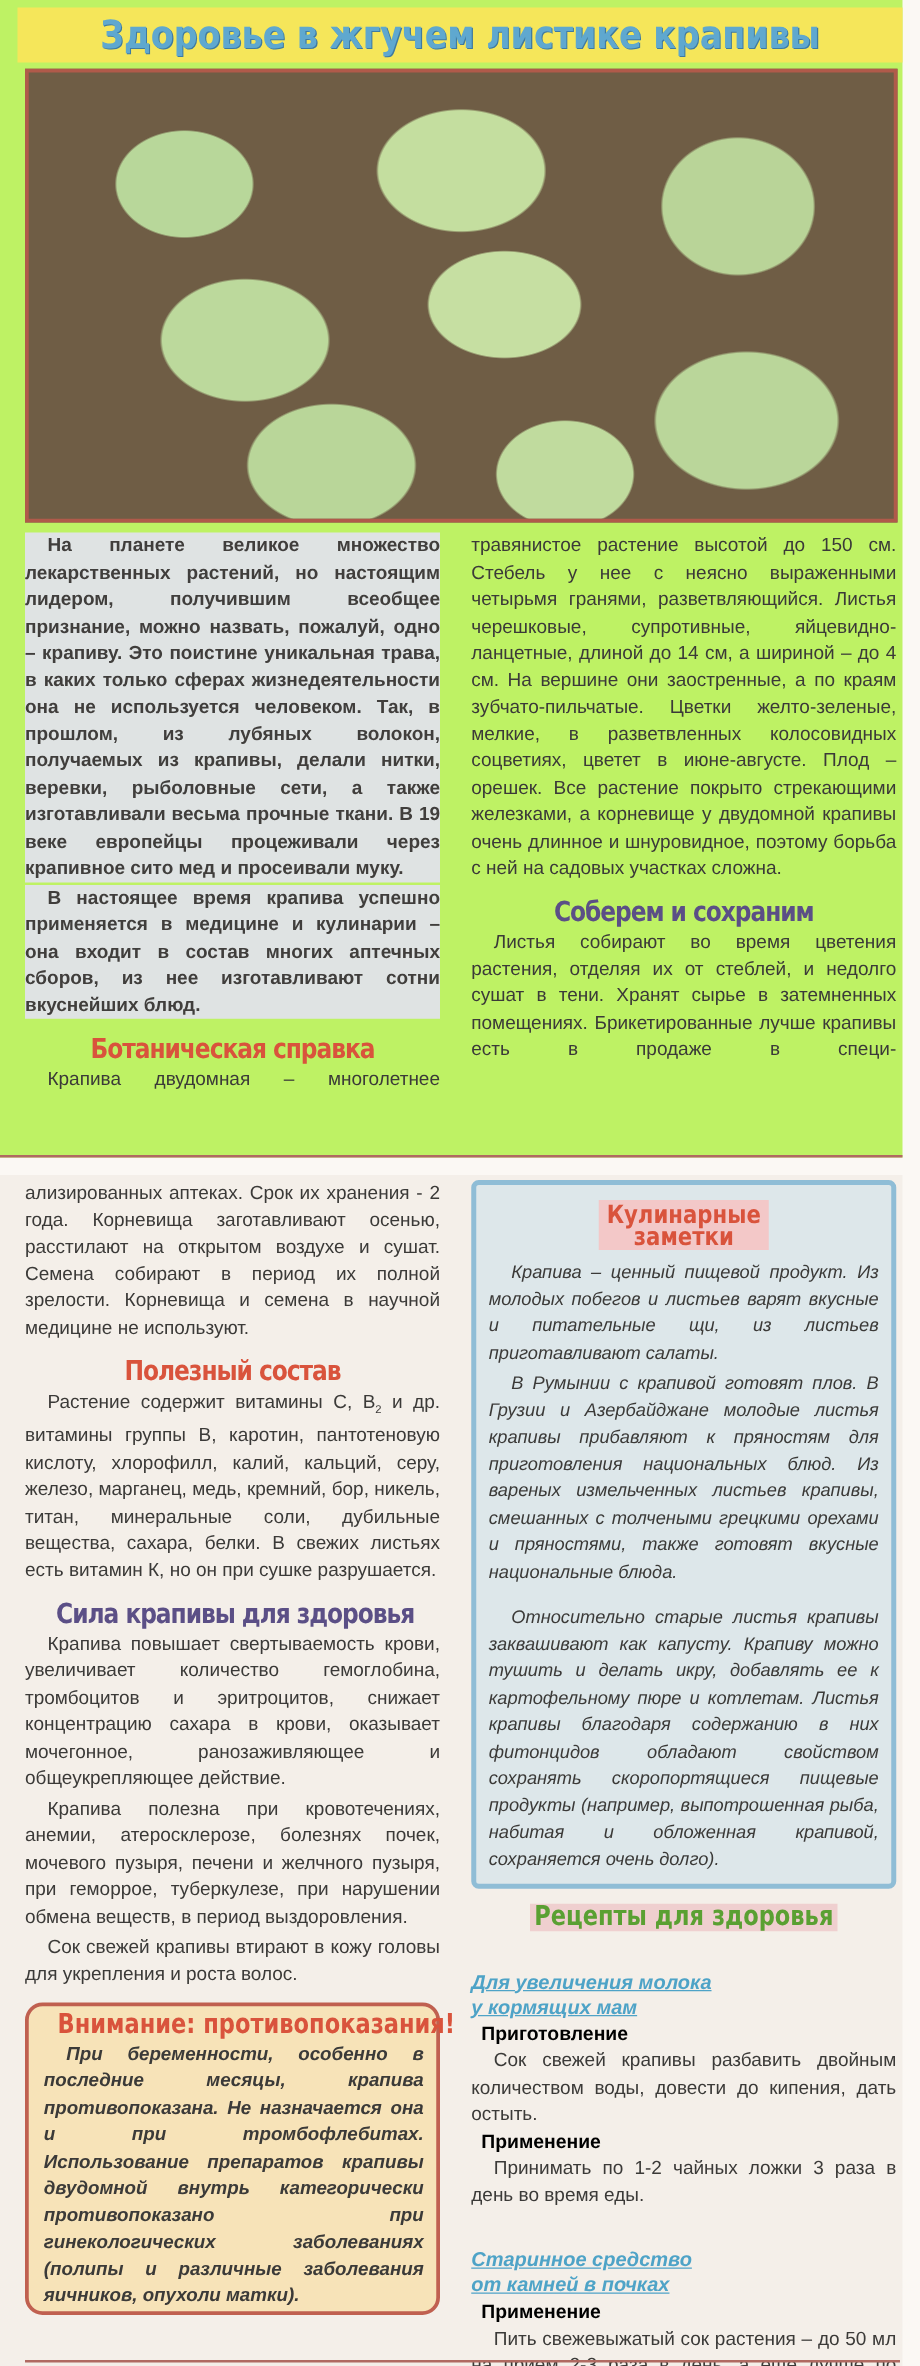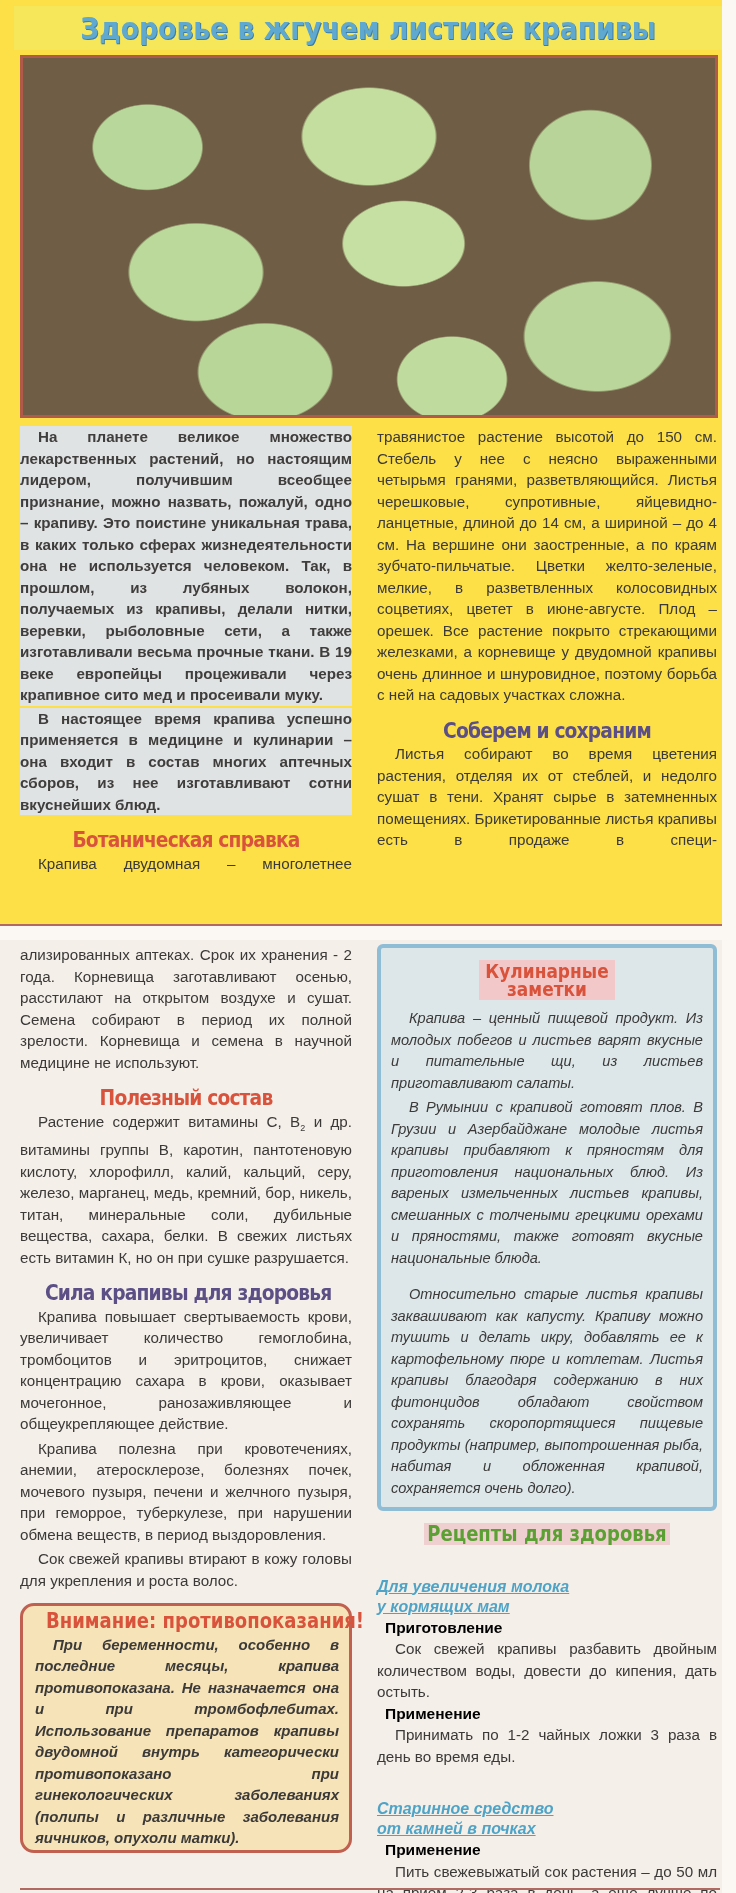--- a/index.html
+++ b/index.html
@@ -1,19 +1,19 @@
 <!DOCTYPE html>
 <html><head>
   <meta charset="utf-8">
   <style>
     * { box-sizing: border-box; margin: 0; padding: 0; }
     html, body { width: 736px; background: #fbf8f4; }
     body { font-family: "Liberation Sans", sans-serif; color: #3b3a38; position: relative; height: 1893px; overflow: hidden; }
 
-    .clip-top { position: absolute; left: 0; top: 0; width: 722px; height: 926px; background: #fde047; border-bottom: 2px solid #b06a62; }
+    .clip-top { position: absolute; left: 0; top: 0; width: 722px; height: 926px; background: #bef264; border-bottom: 2px solid #b06a62; }
     .title-bar { position: absolute; left: 14px; top: 6px; width: 708px; height: 44px; background: #f5e65a; }
     .title-bar h1 { position: absolute; left: 0; right: 0; top: 4px; text-align: center; font-family: "DejaVu Sans", sans-serif; font-weight: bold; font-size: 31px; letter-spacing: 0px; color: #5fa8cf; transform: scaleX(0.86); transform-origin: center; text-shadow: 1px 1px 0 #3f7aa0; white-space: nowrap; }
 
     .photo { position: absolute; left: 20px; top: 55px; width: 698px; height: 363px; border: 3px solid #b05a4a; overflow: hidden;
       background:
         radial-gradient(ellipse 90px 70px at 18% 25%, #b8d79a 0 60%, transparent 62%),
         radial-gradient(ellipse 110px 80px at 50% 22%, #c4de9f 0 60%, transparent 62%),
         radial-gradient(ellipse 100px 90px at 82% 30%, #b9d498 0 60%, transparent 62%),
         radial-gradient(ellipse 110px 80px at 25% 60%, #bcd99c 0 60%, transparent 62%),
         radial-gradient(ellipse 100px 70px at 55% 52%, #c6dfa2 0 60%, transparent 62%),
@@ -61,21 +61,21 @@
   <div class="col top-left">
     <p class="lead">На планете великое множество лекарственных растений, но настоящим лидером, получившим всеобщее признание, можно назвать, пожалуй, одно – крапиву. Это поистине уникальная трава, в каких только сферах жизнедеятельности она не используется человеком. Так, в прошлом, из лубяных волокон, получаемых из крапивы, делали нитки, веревки, рыболовные сети, а также изготавливали весьма прочные ткани. В 19 веке европейцы процеживали через крапивное сито мед и просеивали муку.</p>
     <p class="lead" style="margin-top:2px">В настоящее время крапива успешно применяется в медицине и кулинарии – она входит в состав многих аптечных сборов, из нее изготавливают сотни вкуснейших блюд.</p>
     <h2 class="sec-title red">Ботаническая справка</h2>
     <p style="text-align-last: justify;">Крапива двудомная – многолетнее</p>
   </div>
 
   <div class="col top-right">
     <p style="text-indent:0">травянистое растение высотой до 150 см. Стебель у нее с неясно выраженными четырьмя гранями, разветвляющийся. Листья черешковые, супротивные, яйцевидно-ланцетные, длиной до 14 см, а шириной – до 4 см. На вершине они заостренные, а по краям зубчато-пильчатые. Цветки желто-зеленые, мелкие, в разветвленных колосовидных соцветиях, цветет в июне-августе. Плод – орешек. Все растение покрыто стрекающими железками, а корневище у двудомной крапивы очень длинное и шнуровидное, поэтому борьба с ней на садовых участках сложна.</p>
     <h2 class="sec-title purple">Соберем и сохраним</h2>
-    <p style="text-align-last: justify;">Листья собирают во время цветения растения, отделяя их от стеблей, и недолго сушат в тени. Хранят сырье в затемненных помещениях. Брикетированные листья крапивы есть в продаже в специ-</p>
+    <p style="text-align-last: justify;">Листья собирают во время цветения растения, отделяя их от стеблей, и недолго сушат в тени. Хранят сырье в затемненных помещениях. Брикетированные лучше крапивы есть в продаже в специ-</p>
   </div>
 </div>
 
 <div class="clip-bottom">
   <div class="col bot-left">
     <p style="text-indent:0">ализированных аптеках. Срок их хранения - 2 года. Корневища заготавливают осенью, расстилают на открытом воздухе и сушат. Семена собирают в период их полной зрелости. Корневища и семена в научной медицине не используют.</p>
 
     <h2 class="sec-title red">Полезный состав</h2>
     <p><span>Растение содержит витамины С, В</span><sub style="font-size:9px">2</sub><span> и др. витамины группы В, каротин, пантотеновую кислоту, хлорофилл, калий, кальций, серу, железо, марганец, медь, кремний, бор, никель, титан, минеральные соли, дубильные вещества, сахара, белки. В свежих листьях есть витамин К, но он при сушке разрушается.</span></p>
 

